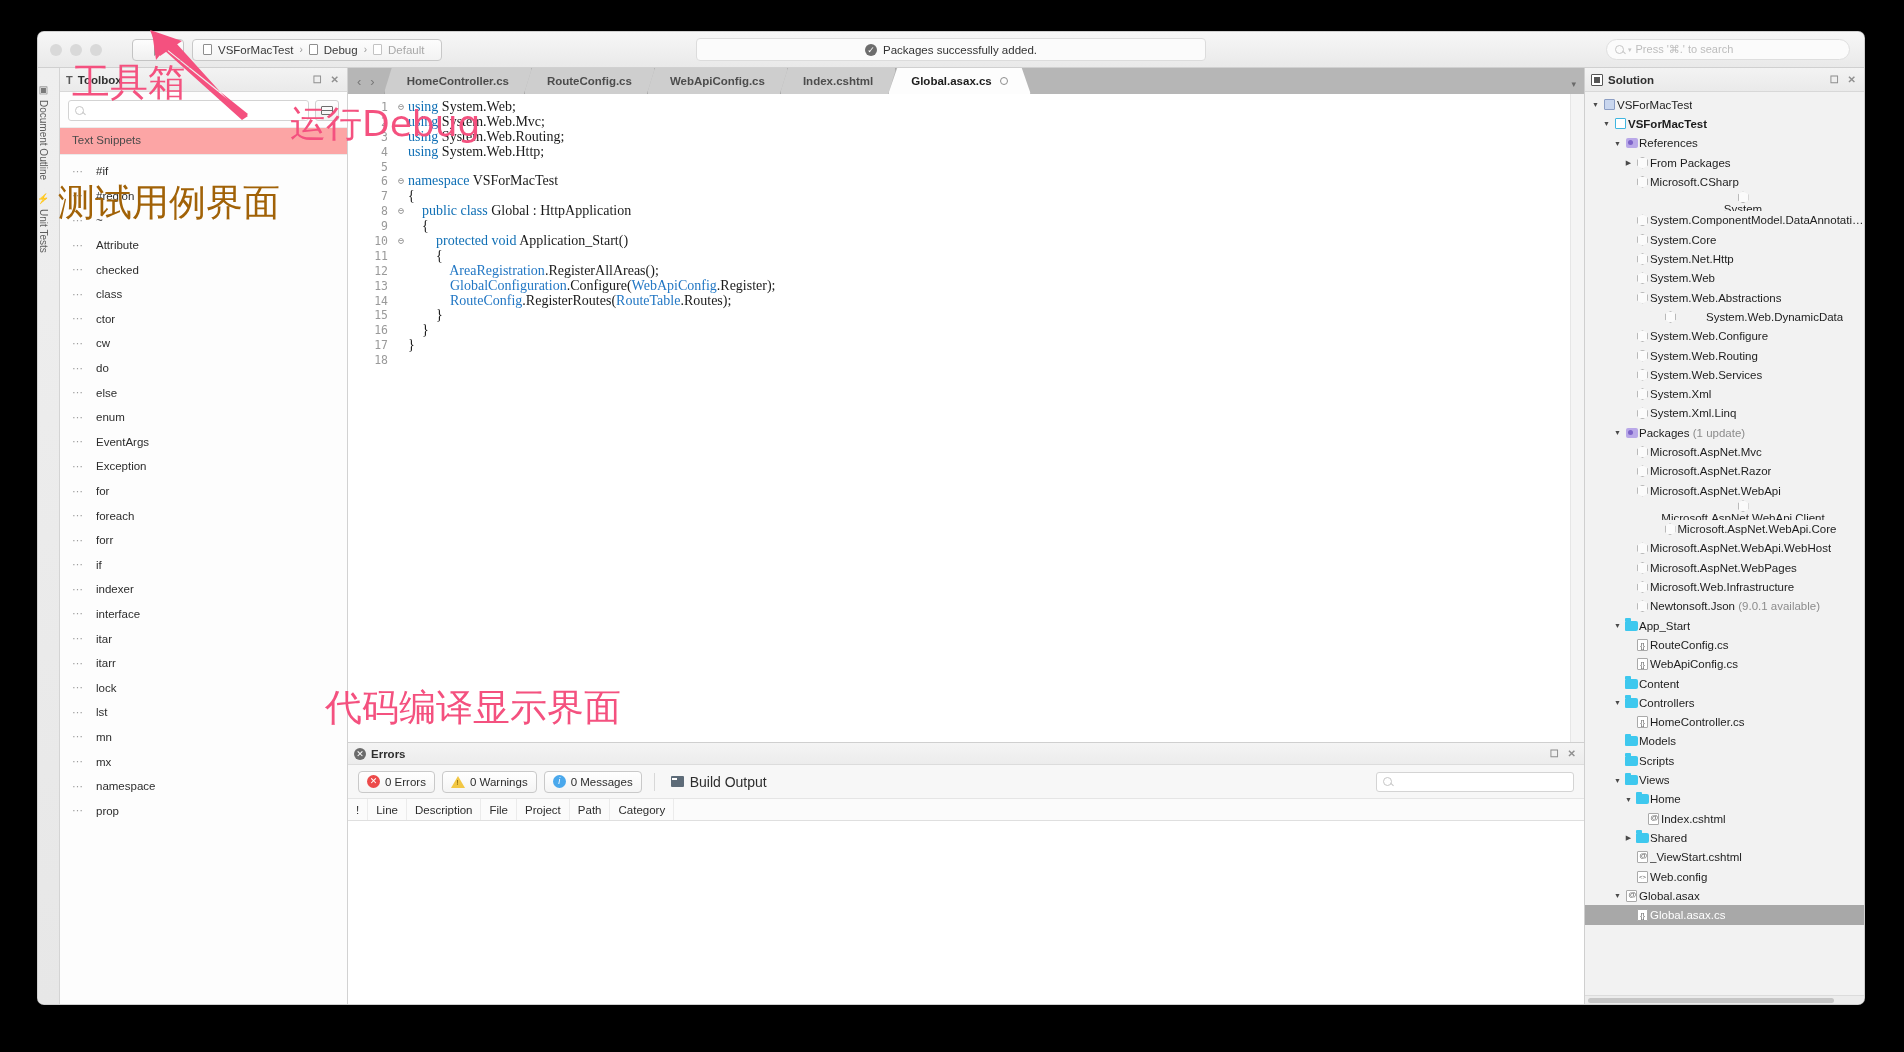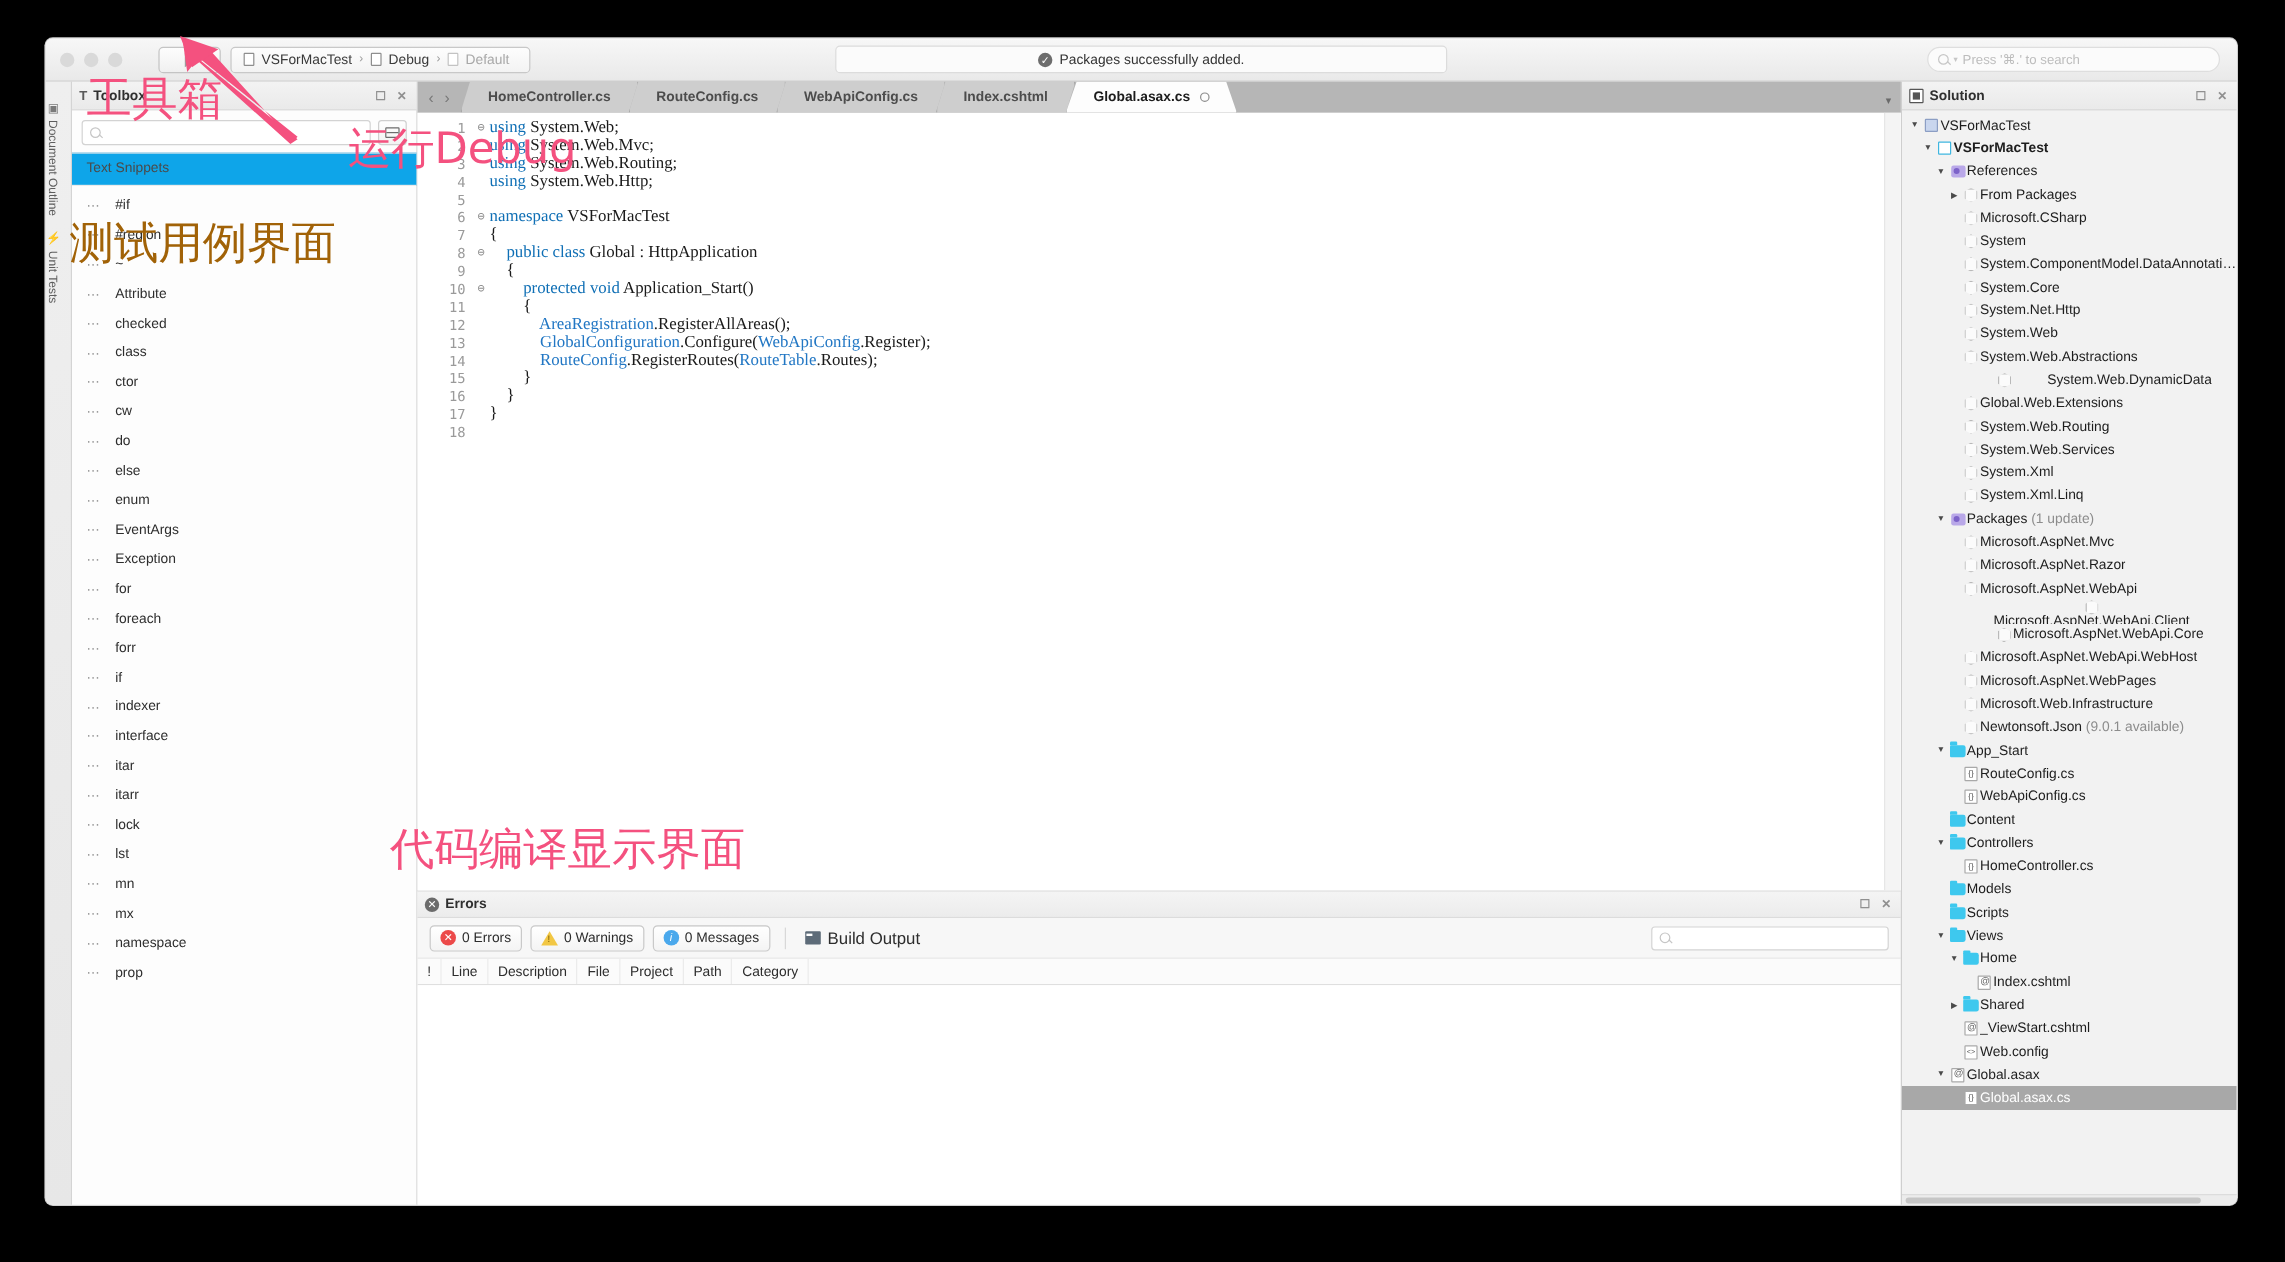--- a/index.html
+++ b/index.html
@@ -172,21 +172,21 @@
     border: 1px solid #6c6c6c; border-radius: 1px;
     position: relative;
   }
   .tb-sq i::after {
     content: ''; position: absolute; left: 0; right: 0; top: 3px;
     height: 1px; background: #6c6c6c;
   }
   .snip-section {
     font-size: 11.5px; color: #4a4a4a;
     padding: 6px 12px 8px 12px;
-    background: #0ea5e9;
+    background: #fca5a5;
     border-top: 1px solid #ebebeb;
     border-bottom: 1px solid #ebebeb;
   }
   #snip-list { flex: 1; overflow: hidden; padding-top: 4px; }
   .snip {
     display: flex; align-items: center;
     height: 24.6px; padding-left: 12px; gap: 12px;
     font-size: 11.5px; color: #2d2d2d;
   }
   .snip .dots { color: #9d9d9d; font-size: 11px; letter-spacing: 1px; }
@@ -822,21 +822,21 @@
               </span>
               <span class="nlabel">From Packages</span>
             </div>
             <div class="node" style="padding-left: 37px;">
               <span class="arrow"></span>
               <span class="ni">
                 <span class="ico-asm"></span>
               </span>
               <span class="nlabel">Microsoft.CSharp</span>
             </div>
-            <div class="node" style="padding-left: 37px;">
+            <div class="node" style="padding-left: 37px; flex-direction: column;">
               <span class="arrow"></span>
               <span class="ni">
                 <span class="ico-asm"></span>
               </span>
               <span class="nlabel">System</span>
             </div>
             <div class="node" style="padding-left: 37px;">
               <span class="arrow"></span>
               <span class="ni">
                 <span class="ico-asm"></span>
@@ -876,21 +876,21 @@
               <span class="ni">
                 <span class="ico-asm"></span>
               </span>
               <span class="nlabel">System.Web.DynamicData</span>
             </div>
             <div class="node" style="padding-left: 37px;">
               <span class="arrow"></span>
               <span class="ni">
                 <span class="ico-asm"></span>
               </span>
-              <span class="nlabel">Global.Web.Extensions</span>
+              <span class="nlabel">System.Web.Configure</span>
             </div>
             <div class="node" style="padding-left: 37px;">
               <span class="arrow"></span>
               <span class="ni">
                 <span class="ico-asm"></span>
               </span>
               <span class="nlabel">System.Web.Routing</span>
             </div>
             <div class="node" style="padding-left: 37px;">
               <span class="arrow"></span>

